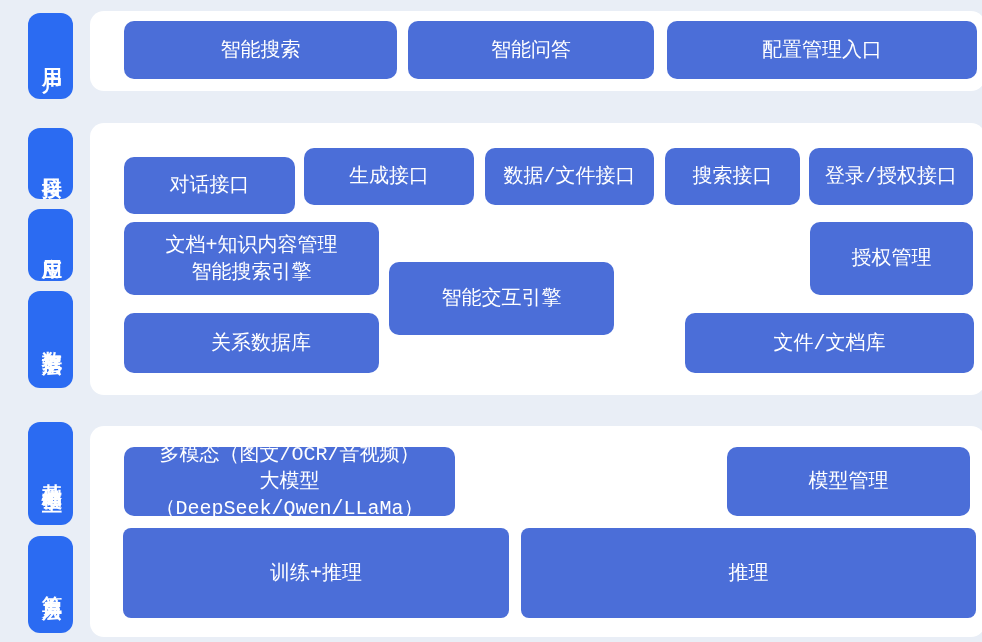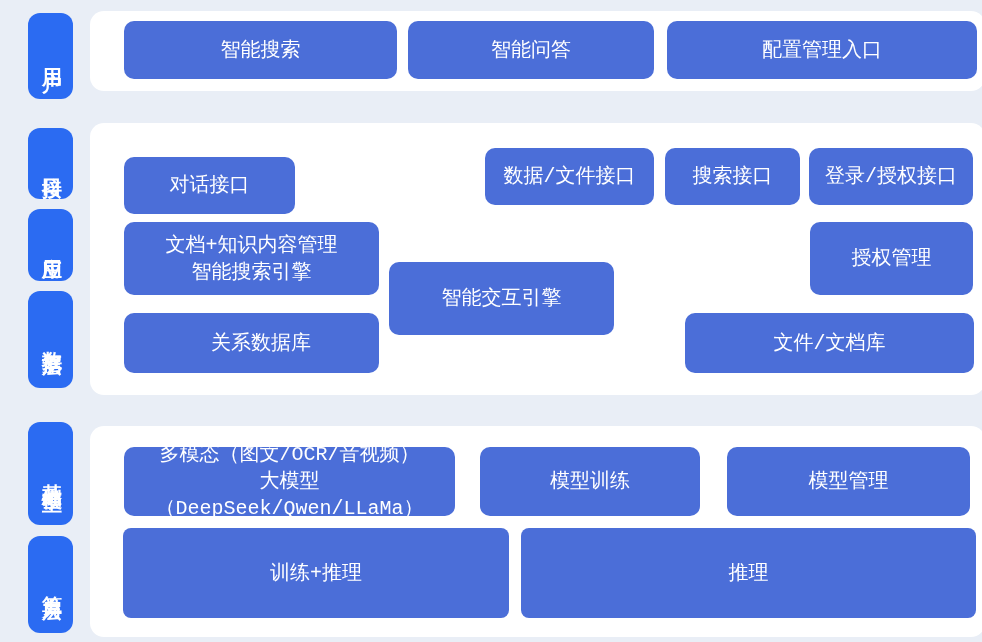--- a/index.html
+++ b/index.html
@@ -79,33 +79,33 @@
   </div>
   <div class="layer-label" style="left:16px; top:536px; width:45px; height:97px;">
     <span>算力层</span>
   </div>
 
   <div class="box" style="left:112px; top:21px; width:273px; height:58px;">智能搜索</div>
   <div class="box" style="left:396px; top:21px; width:246px; height:58px;">智能问答</div>
   <div class="box" style="left:655px; top:21px; width:310px; height:58px;">配置管理入口</div>
 
   <div class="box" style="left:112px; top:148px; width:171px; height:57px;margin-top:9px;">对话接口</div>
+  <div class="box" style="left:292px; top:148px; width:170px; height:57px;">生成接口</div>
   <div class="box" style="left:473px; top:148px; width:169px; height:57px;">数据/文件接口</div>
   <div class="box" style="left:653px; top:148px; width:135px; height:57px;text-align:center;">搜索接口</div>
   <div class="box" style="left:797px; top:148px; width:164px; height:57px;">登录/授权接口</div>
 
   <div class="box" style="left:112px; top:222px; width:255px; height:73px;">文档+知识内容管理
 智能搜索引擎</div>
   <div class="box" style="left:377px; top:222px; width:225px; height:73px;margin-top:40px;">智能交互引擎</div>
   <div class="box" style="left:798px; top:222px; width:163px; height:73px;">授权管理</div>
 
   <div class="box" style="left:112px; top:313px; width:255px; height:60px;padding-left:25px;">关系数据库</div>
   <div class="box" style="left:112px; top:447px; width:331px; height:69px;">多模态（图文/OCR/音视频）
 大模型（DeepSeek/Qwen/LLaMa）</div>
 
   <div class="box" style="left:673px; top:313px; width:289px; height:60px;">文件/文档库</div>
-  <div class="box" style="left:468px; top:447px; width:220px; height:69px;">模型训练</div>
   <div class="box" style="left:715px; top:447px; width:243px; height:69px;">模型管理</div>
 
   <div class="box big" style="left:111px; top:528px; width:386px; height:90px;">训练+推理</div>
   <div class="box big" style="left:509px; top:528px; width:455px; height:90px;">推理</div>
 
 </div>
 
 </body></html>

